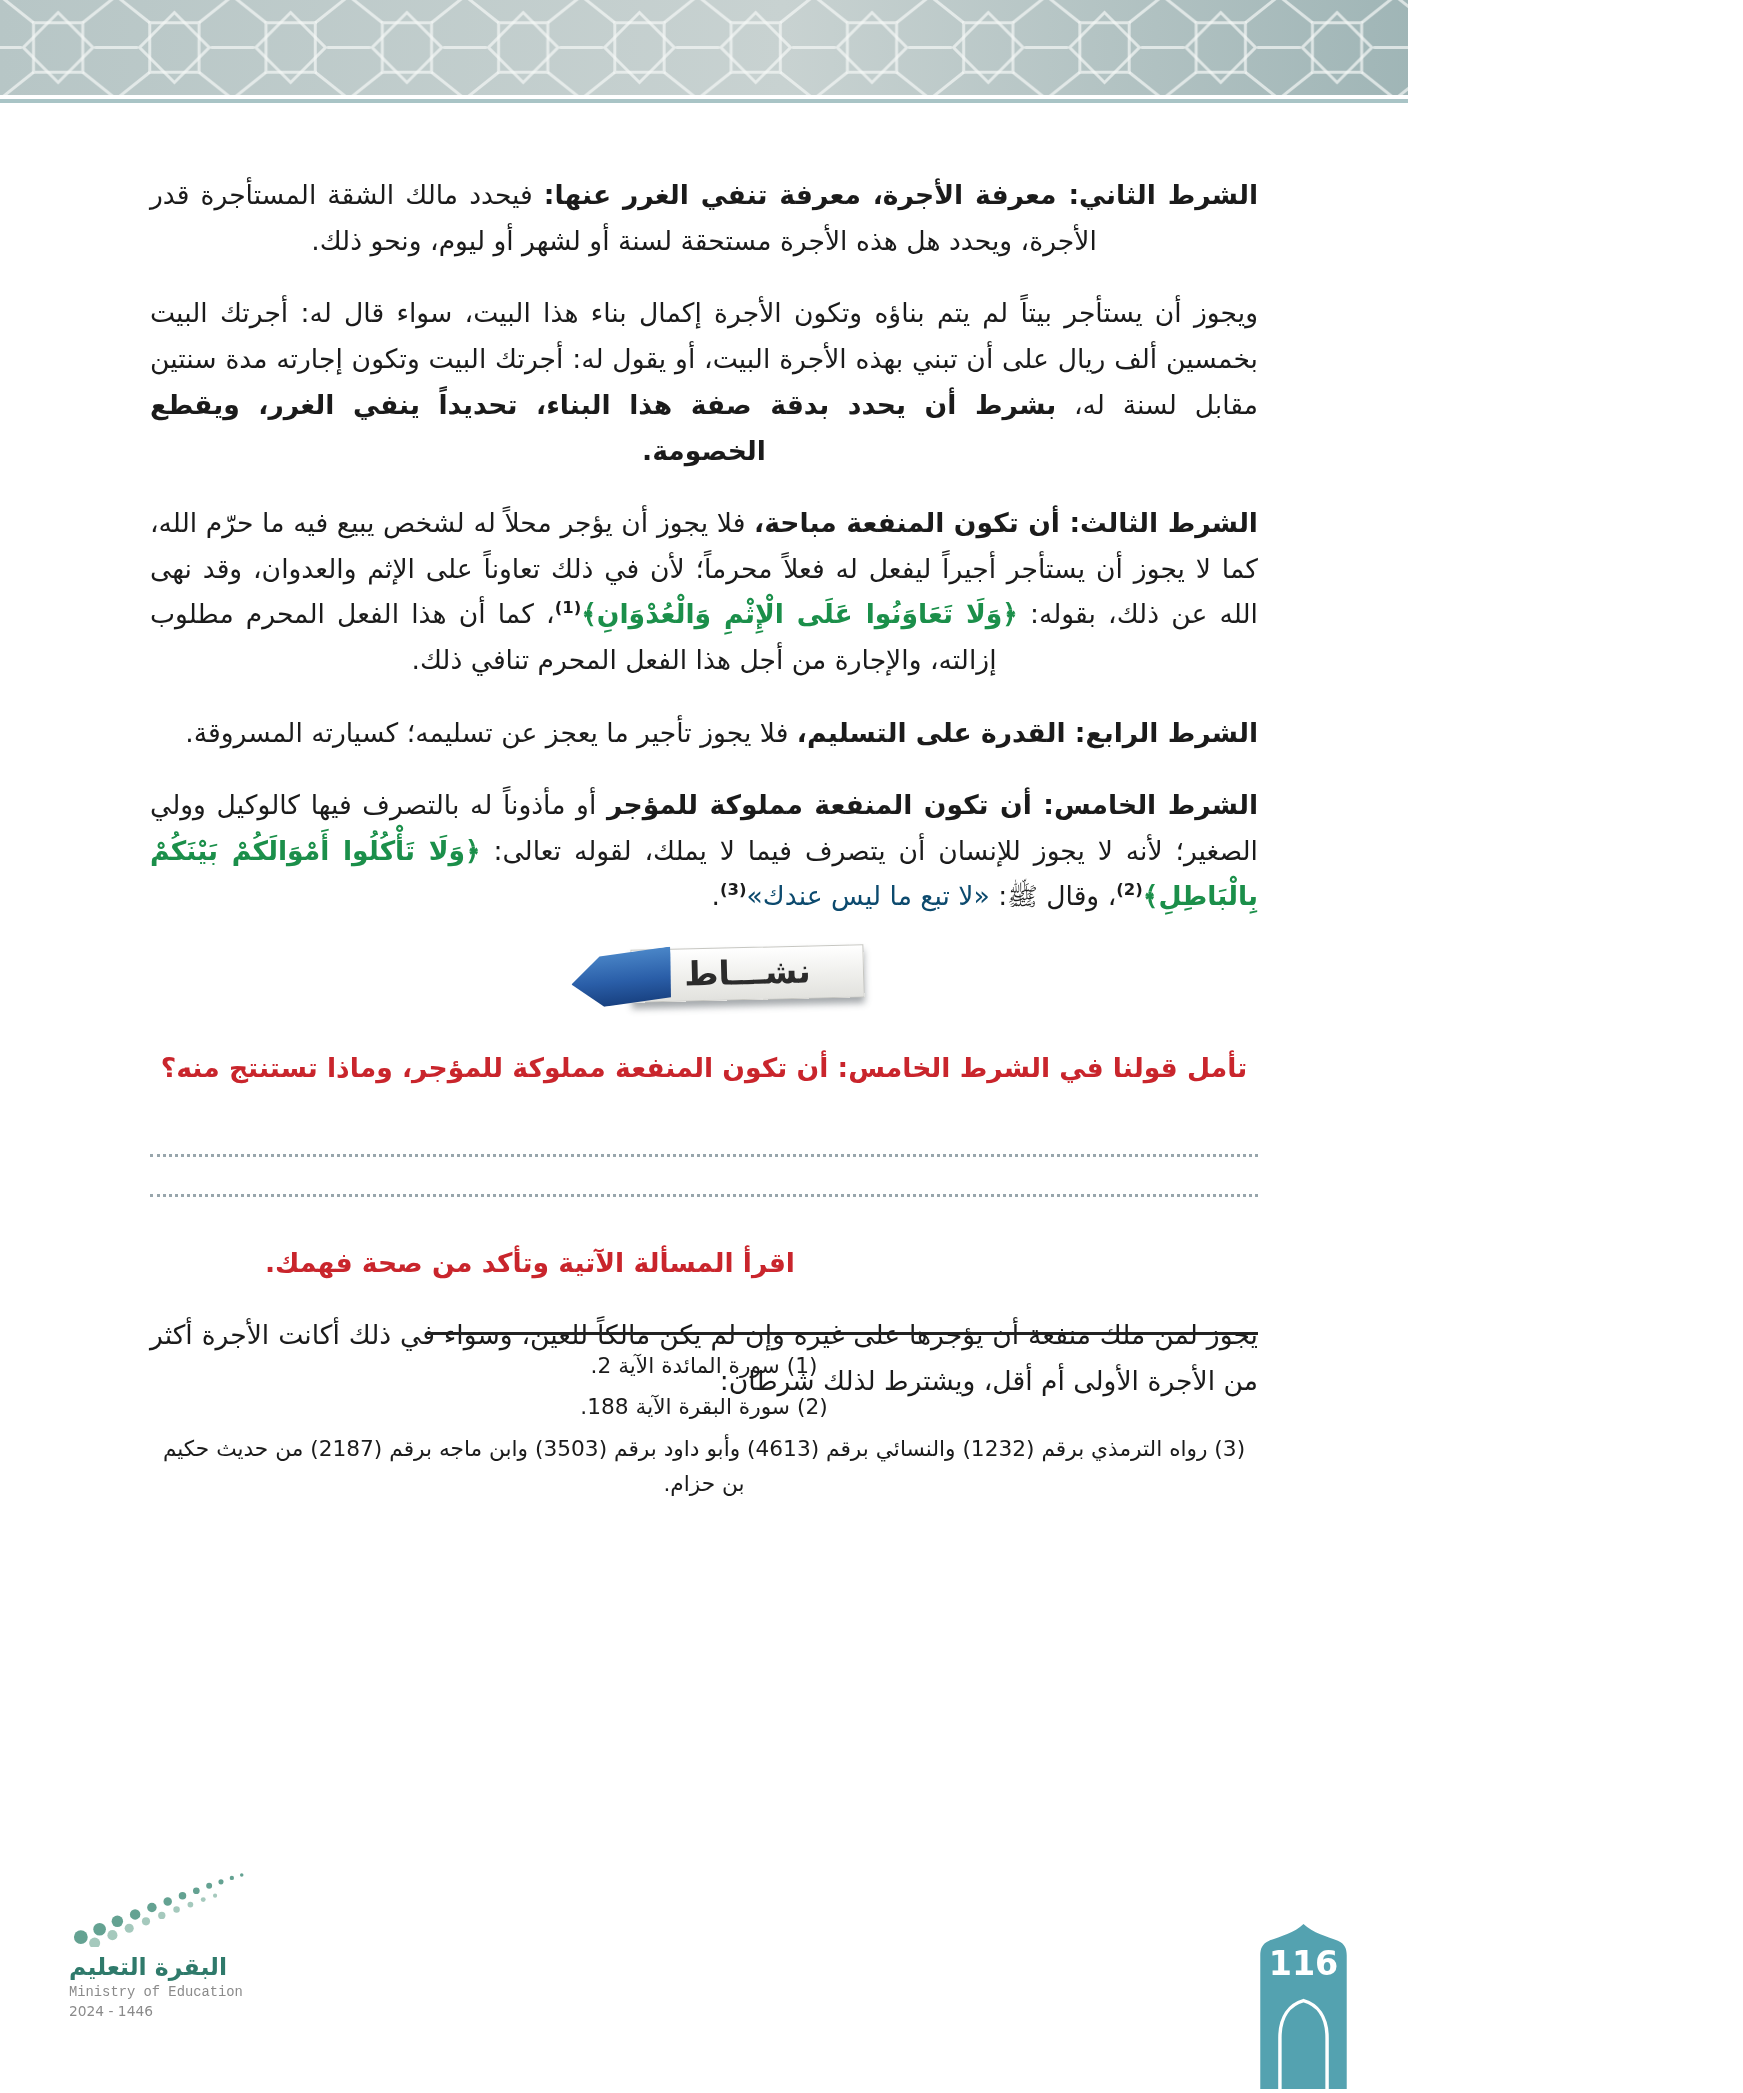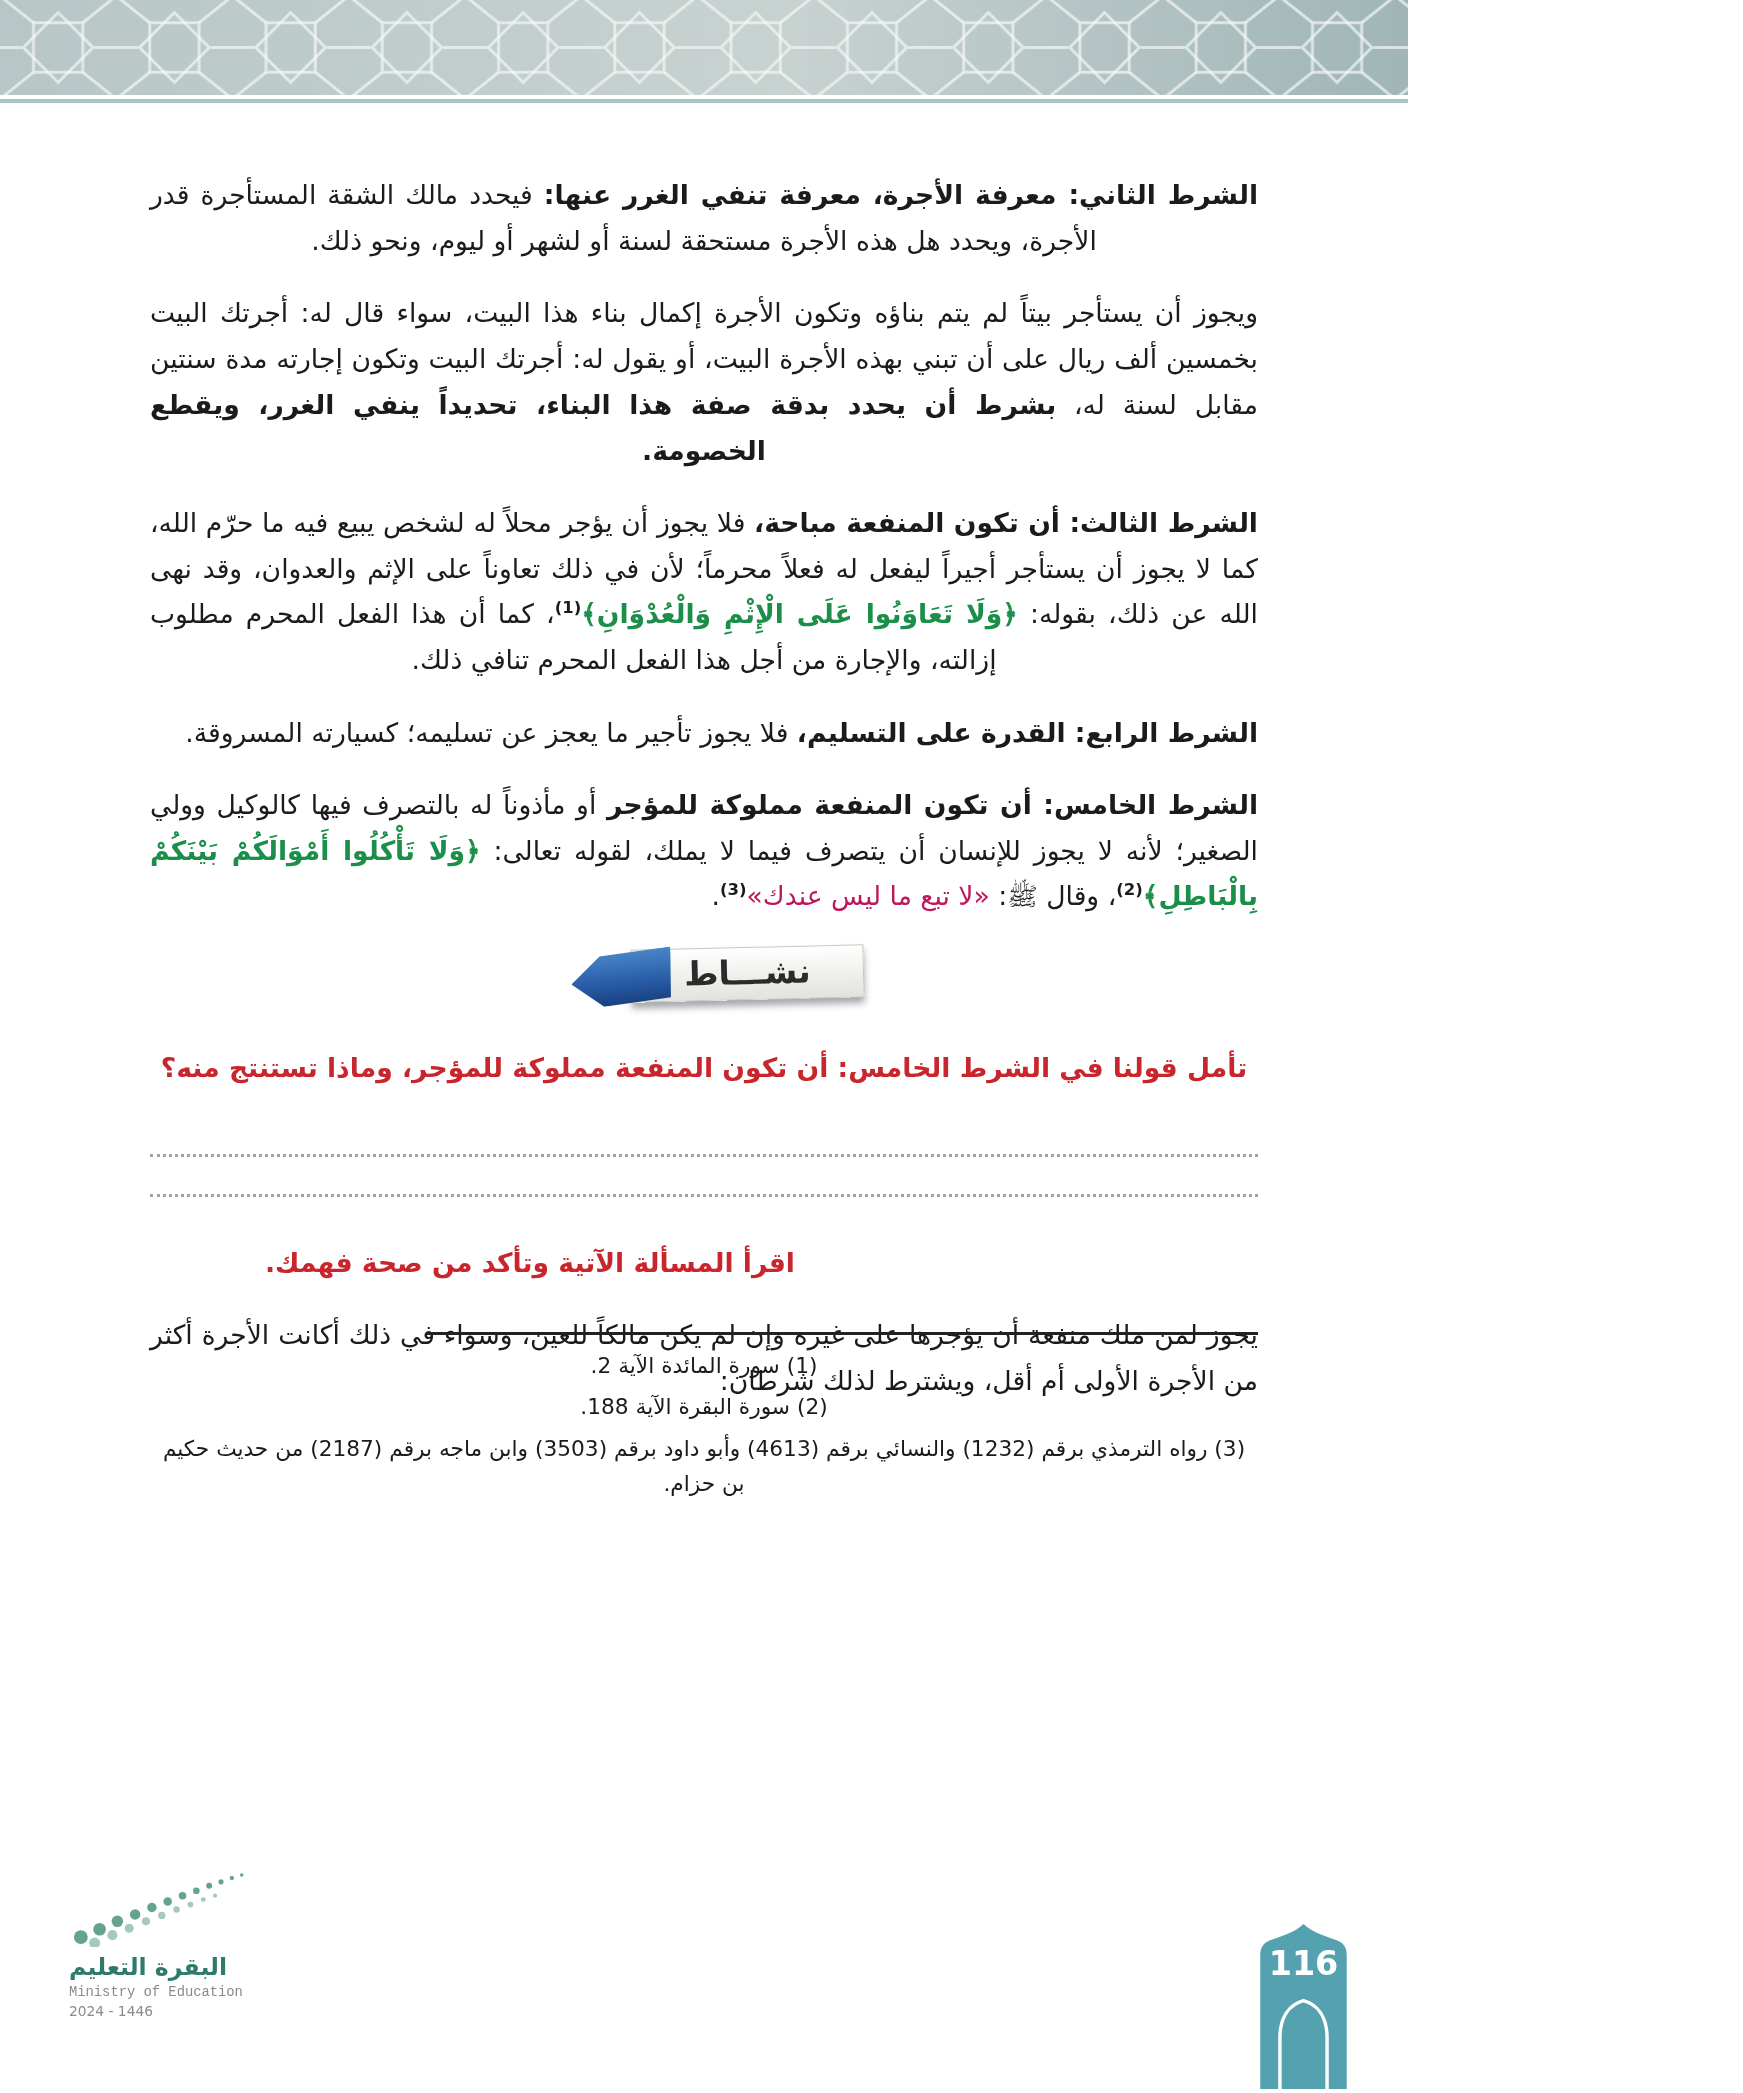--- a/index.html
+++ b/index.html
@@ -14,21 +14,21 @@
 
   
   .content {
     direction:rtl; padding:43px 150px 0 150px; color:#1b1b1b;
     font-size:26.6px; line-height:1.72; text-align:justify;
   }
   .para { margin-bottom:12.8px; }
   .center-last { text-align-last:center; }
   .bold { font-weight:bold; }
   .verse { color:#1b8f4a; font-weight:bold; }
-  .hadith { color:#be185d; }
+  .hadith { color:#0c4a6e; }
   .pbuh { font-size:0.95em; }
   sup.fref { font-size:0.62em; vertical-align:super; font-weight:bold; }
 
   
   .activity-banner {
     position:relative; width:231px; height:51px; margin:27.6px 394px 0 0;
     background:linear-gradient(180deg,#ffffff 0%,#efefec 55%,#e2e2de 100%);
     border:1px solid #c7c7c2; box-shadow:0 5.9px 7.9px rgba(55,65,70,.45);
     transform:rotate(-1.4deg);
     display:flex; align-items:center; justify-content:center;

